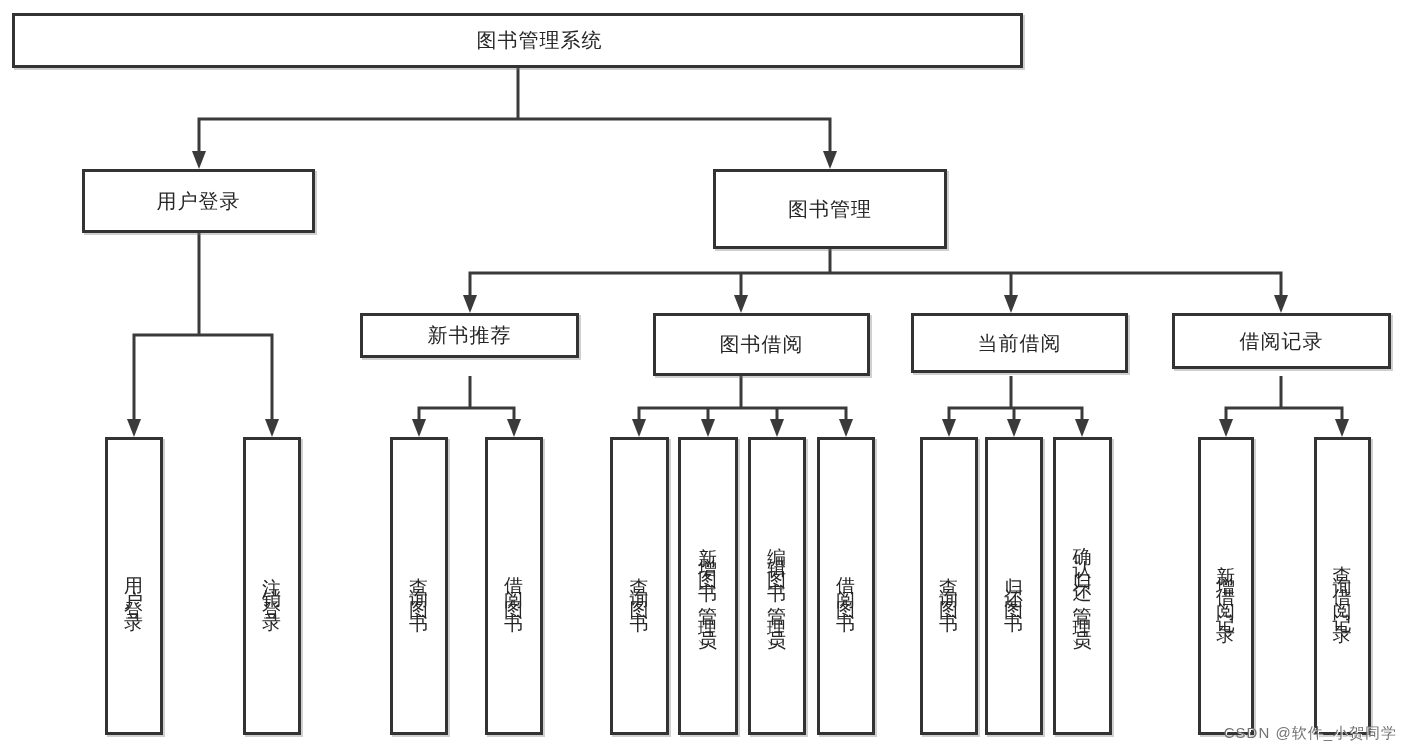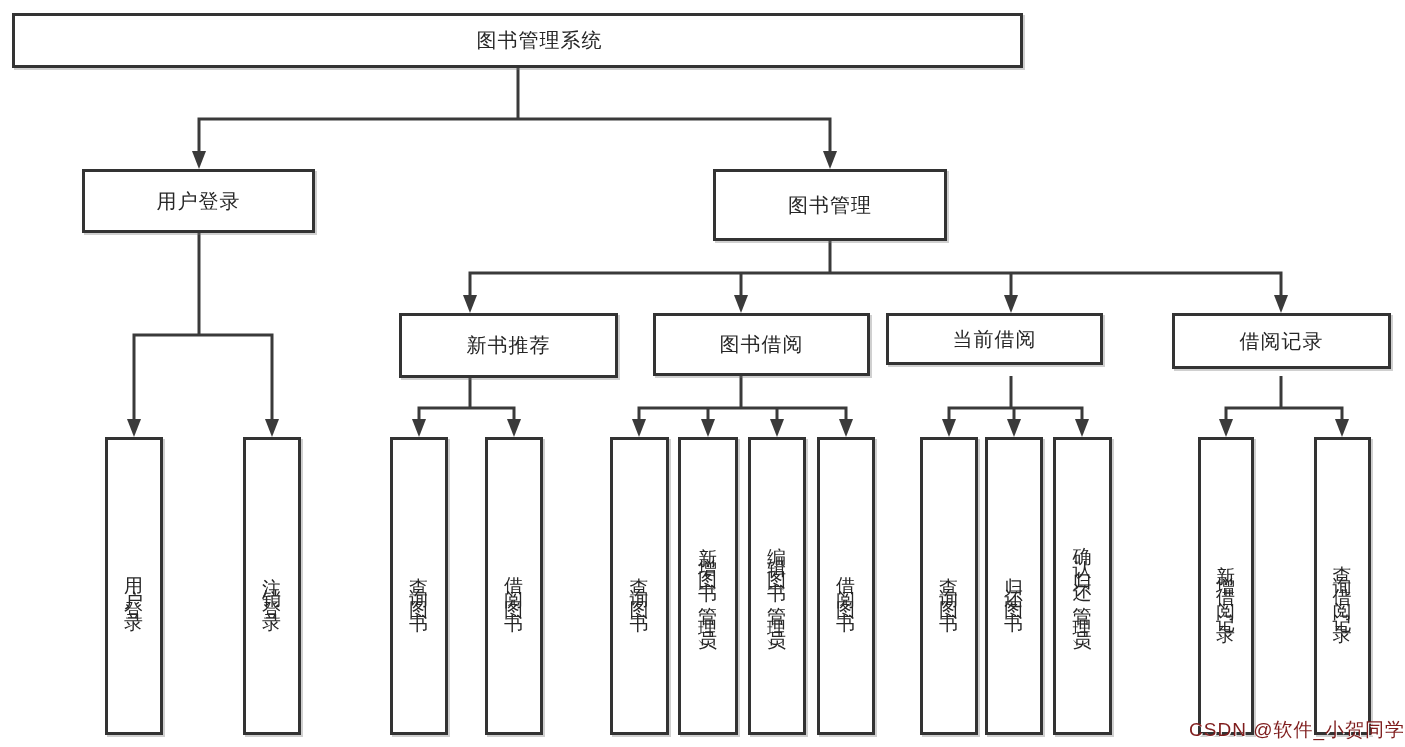--- a/index.html
+++ b/index.html
@@ -43,24 +43,24 @@
   .node.v span {
     writing-mode: vertical-rl;
     text-orientation: mixed;
     font-size: 19px;
     letter-spacing: 12px;
     line-height: 1;
     white-space: nowrap;
   }
   .watermark {
     position: absolute;
-    right: 0;
+    right: 8px;
     bottom: 4px;
-    font-size: 19px;
-    color: #7f1d1d;
+    font-size: 15px;
+    color: #737373;
     text-shadow: 1px 1px 0 #ffffff;
     letter-spacing: 1px;
     z-index: 5;
     white-space: nowrap;
   }
 </style>
 </head>
 <body>
 
 <div id="stage">
@@ -118,31 +118,31 @@
     </g>
   </svg>
 
   <div class="node h" style="left:12px; top:13px; width:1011px; height:55px;padding-left:44px;">
     <span>图书管理系统</span>
   </div>
 
   <div class="node h" style="left:82px; top:169px; width:233px; height:64px;">
     <span>用户登录</span>
   </div>
-  <div class="node h" style="left:713px; top:169px; width:234px; height:72px;align-items:center;">
+  <div class="node h" style="left:713px; top:169px; width:234px; height:80px;align-items:center;">
     <span>图书管理</span>
   </div>
 
-  <div class="node h" style="left:360px; top:313px; width:219px; height:65px;margin-left:39px;">
+  <div class="node h" style="left:360px; top:313px; width:219px; height:45px;">
     <span>新书推荐</span>
   </div>
   <div class="node h" style="left:653px; top:313px; width:217px; height:63px;">
     <span>图书借阅</span>
   </div>
-  <div class="node h" style="left:886px; top:313px; width:217px; height:52px;">
+  <div class="node h" style="left:911px; top:313px; width:217px; height:60px;">
     <span>当前借阅</span>
   </div>
   <div class="node h" style="left:1172px; top:313px; width:219px; height:56px;">
     <span>借阅记录</span>
   </div>
 
   <div class="node v" style="left:105px; top:437px; width:58px; height:298px;">
     <span>用户登录</span>
   </div>
   <div class="node v" style="left:243px; top:437px; width:58px; height:298px;">

